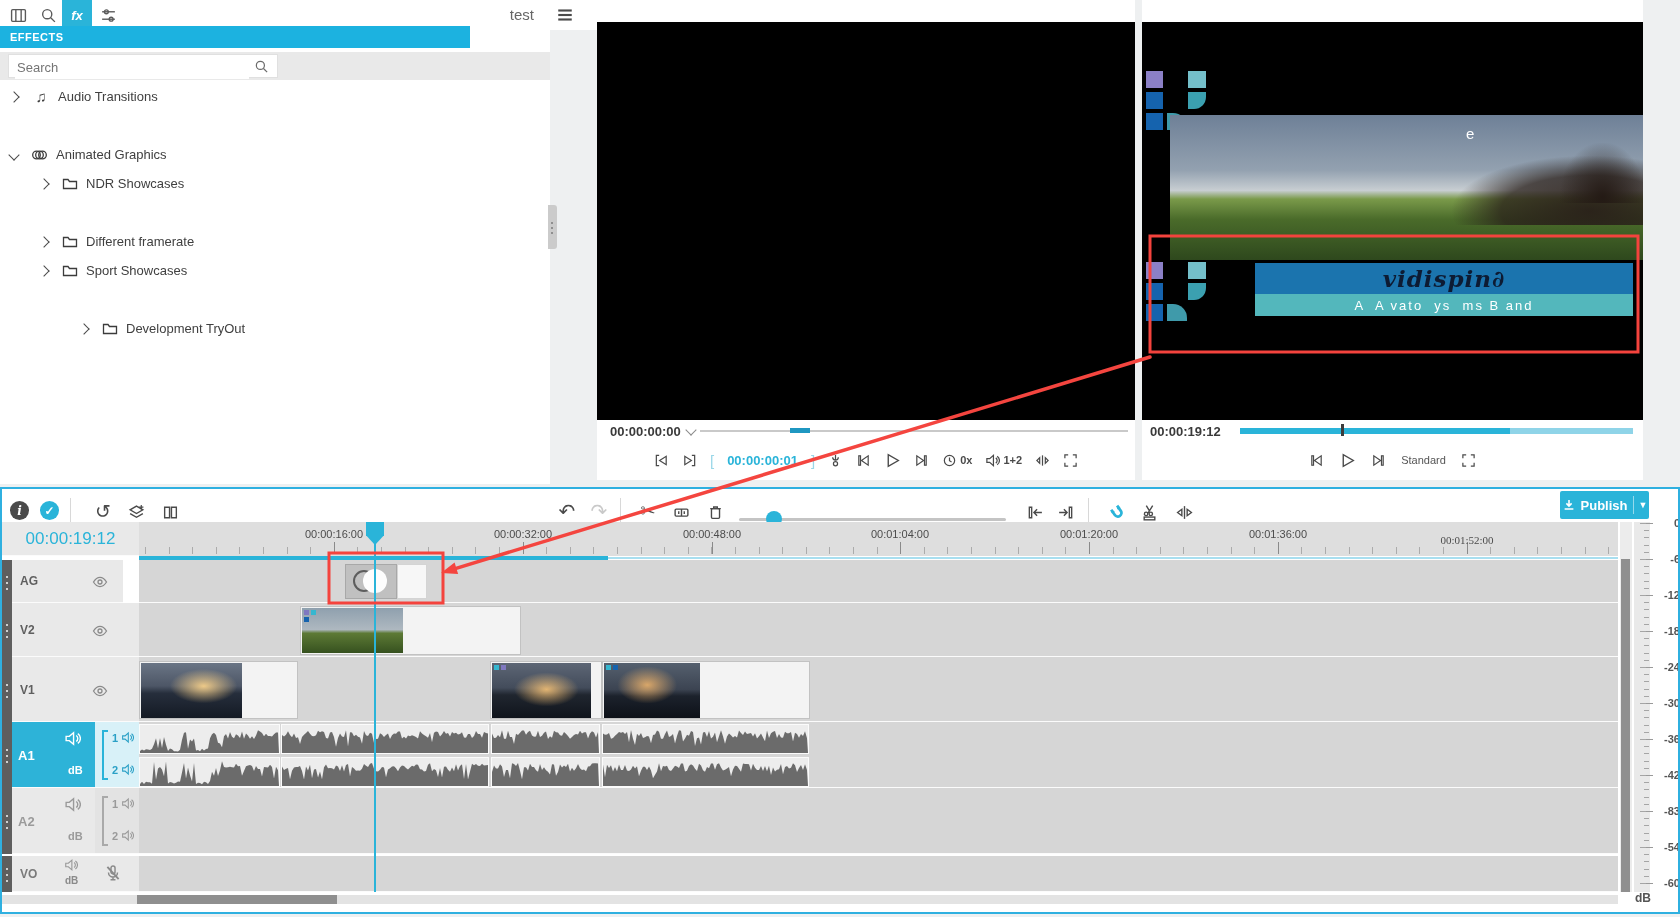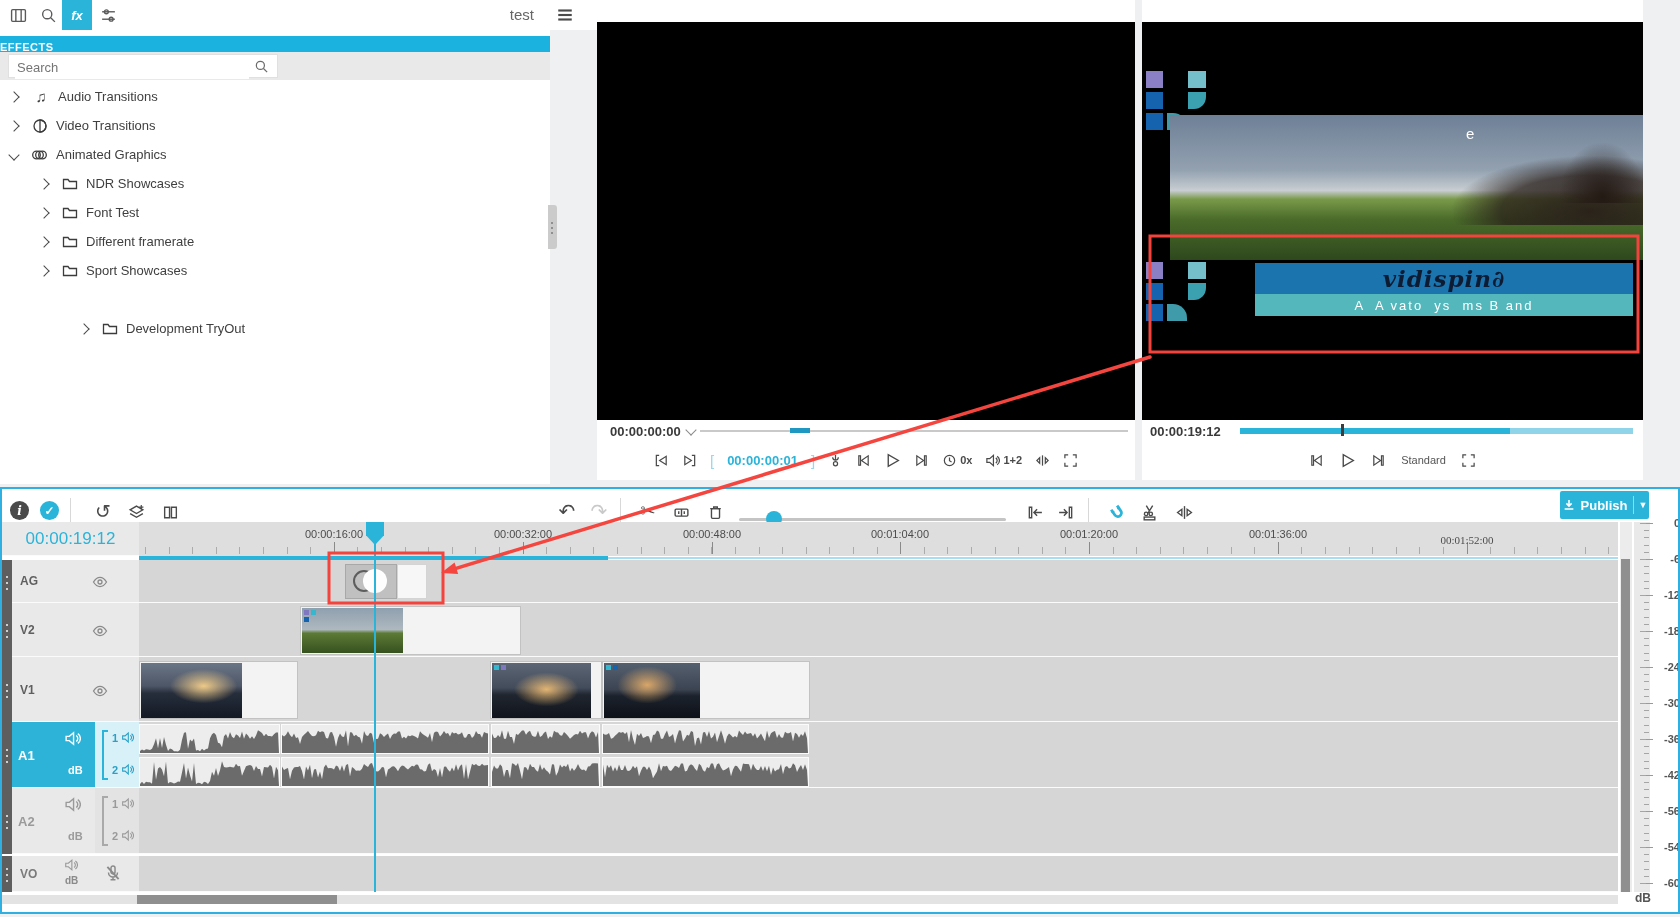--- a/index.html
+++ b/index.html
@@ -187,73 +187,55 @@
         <use href="#s-sliders"></use>
       </svg>
     </div>
   <div class="ab" style="left:452px;top:6px;width:82px;height:18px;text-align:right;font-size:15px;color:#666">test</div>
   <div class="ab btn" style="left:552px;top:4px;width:26px;height:22px;color:#4a4a4a">
       <svg class="ic" width="18" height="18">
         <use href="#s-burger"></use>
       </svg>
     </div>
 
-  <div class="ab" style="left:0;top:36px;width:550px;height:22px;background:#1cb2e0;color:#fff;display:flex;align-items:center;padding-left:0;box-sizing:border-box;font-size:11px;font-weight:bold;letter-spacing:.5px">EFFECTS</div>
+  <div class="ab" style="left:0;top:26px;width:470px;height:22px;background:#1cb2e0;color:#fff;display:flex;align-items:center;padding-left:10px;box-sizing:border-box;font-size:11px;font-weight:bold;letter-spacing:.5px">EFFECTS</div>
 
   <div class="ab" style="left:0;top:52px;width:550px;height:28px;background:#e9e9e9"></div>
   <div class="ab" style="left:8px;top:54px;width:270px;height:24px;background:#fff;border:1px solid #e0e0e0;box-sizing:border-box">
     <input class="ab" style="left: 6px; top: 0px; width: 230px; height: 22px; border: none; outline: none; font-size: 13px; color: rgb(68, 68, 68); font-family: inherit;" placeholder="Search">
     <svg class="ic ab" style="left:245px;top:4px;color:#6b6b6b" width="15" height="15">
         <use href="#s-search"></use>
       </svg>
   </div>
 
   <div id="fx-tree" class="ab" style="left:0;top:82px;width:550px;height:380px">
       <div class="trow" style="top: 0px;">
         <span style="width:10px"></span>
         <span class="chev"></span>
         <span style="width:14px"></span>
         <span style="font-size:15px;color:#3c3c3c;width:18px;text-align:center">♫</span>
         <span style="margin-left:8px">Audio Transitions</span>
-      </div>
-      <div class="trow" style="top: 29px;">
-        <span style="width:10px"></span>
-        <span class="chev"></span>
-        <span style="width:14px"></span>
-        <svg class="ic" width="16" height="16" style="color:#3c3c3c">
-          <use href="#s-vtrans"></use>
-        </svg>
-        <span style="margin-left:8px">Video Transitions</span>
       </div>
       <div class="trow" style="top: 58px;">
         <span style="width:10px"></span>
         <span class="chev down"></span>
         <span style="width:14px"></span>
         <svg class="ic" width="16" height="16" style="color:#3c3c3c">
           <use href="#s-agfx"></use>
         </svg>
         <span style="margin-left:8px">Animated Graphics</span>
       </div>
       <div class="trow" style="top: 87px;">
         <span style="width:40px"></span>
         <span class="chev"></span>
         <span style="width:14px"></span>
         <svg class="ic" width="16" height="16" style="color:#3c3c3c">
           <use href="#s-folder"></use>
         </svg>
         <span style="margin-left:8px">NDR Showcases</span>
-      </div>
-      <div class="trow" style="top: 116px;">
-        <span style="width:40px"></span>
-        <span class="chev"></span>
-        <span style="width:14px"></span>
-        <svg class="ic" width="16" height="16" style="color:#3c3c3c">
-          <use href="#s-folder"></use>
-        </svg>
-        <span style="margin-left:8px">Font Test</span>
       </div>
       <div class="trow" style="top: 145px;">
         <span style="width:40px"></span>
         <span class="chev"></span>
         <span style="width:14px"></span>
         <svg class="ic" width="16" height="16" style="color:#3c3c3c">
           <use href="#s-folder"></use>
         </svg>
         <span style="margin-left:8px">Different framerate</span>
       </div>
@@ -553,21 +535,21 @@
       <div class="rlab" style="left: 1223px; top: 6px;">00:01:36:00</div>
       <div class="tick" style="left: 1467px; top: 20px; height: 12px; background: rgb(138, 138, 138);"></div>
       <div class="rlab" style="left: 1412px; top: 12px; font-family: Liberation Serif, serif;">00:01:52:00</div>
     </div>
   <div class="ab" style="left:139px;top:556px;width:469px;height:4px;background:#2ab4d9"></div>
   <div class="ab" style="left:608px;top:557px;width:1010px;height:2px;background:#a8dff0"></div>
 
   <div class="handle" style="top:560px;height:43px">
       <span class="dots"></span>
     </div>
-  <div class="hcell" style="left:12px;top:560px;width:127px;height:43px">
+  <div class="hcell" style="left:12px;top:560px;width:111px;height:43px">
     <span class="tname ab" style="left:8px;top:14px">AG</span>
     <svg class="ic ab" style="left:80px;top:14px;color:#8a8a8a" width="16" height="16">
         <use href="#s-eye"></use>
       </svg>
   </div>
   <div class="tcont" style="left:139px;top:560px;width:1479px;height:43px">
     <div class="clip" style="left:206px;top:4px;width:52px;height:35px;background:#c0c0c0;border-color:#a8a8a8">
       <span class="ab" style="left:7px;top:5px;width:22px;height:22px;border:2px solid #5d5d5d;border-radius:50%;box-sizing:border-box"></span>
       <span class="ab" style="left:17px;top:4px;width:24px;height:24px;background:#fdfdfd;border-radius:50%"></span>
     </div>
@@ -753,21 +735,21 @@
       <div class="dblab" style="left: 4px; top: 115px;">-18</div>
       <div class="mtick" style="left: -4px; top: 121px; width: 7px;"></div>
       <div class="dblab" style="left: 4px; top: 151px;">-24</div>
       <div class="mtick" style="left: -4px; top: 157px; width: 7px;"></div>
       <div class="dblab" style="left: 4px; top: 187px;">-30</div>
       <div class="mtick" style="left: -4px; top: 193px; width: 7px;"></div>
       <div class="dblab" style="left: 4px; top: 223px;">-36</div>
       <div class="mtick" style="left: -4px; top: 229px; width: 7px;"></div>
       <div class="dblab" style="left: 4px; top: 259px;">-42</div>
       <div class="mtick" style="left: -4px; top: 265px; width: 7px;"></div>
-      <div class="dblab" style="left: 4px; top: 295px;">-56</div>
+      <div class="dblab" style="left: 4px; top: 295px;">-83</div>
       <div class="mtick" style="left: -4px; top: 301px; width: 7px;"></div>
       <div class="dblab" style="left: 4px; top: 331px;">-54</div>
       <div class="mtick" style="left: -4px; top: 337px; width: 7px;"></div>
       <div class="dblab" style="left: 4px; top: 367px;">-60</div>
       <div class="mtick" style="left: -4px; top: 373px; width: 7px;"></div>
     </div>
   <div class="ab" style="left:1628px;top:891px;width:30px;text-align:center;font-size:12px;font-weight:bold;color:#555">dB</div>
 
   <div class="ab" style="left:0;top:487px;width:1680px;height:427px;border:2px solid #2fb0e0;box-sizing:border-box;pointer-events:none;z-index:40"></div>
 

